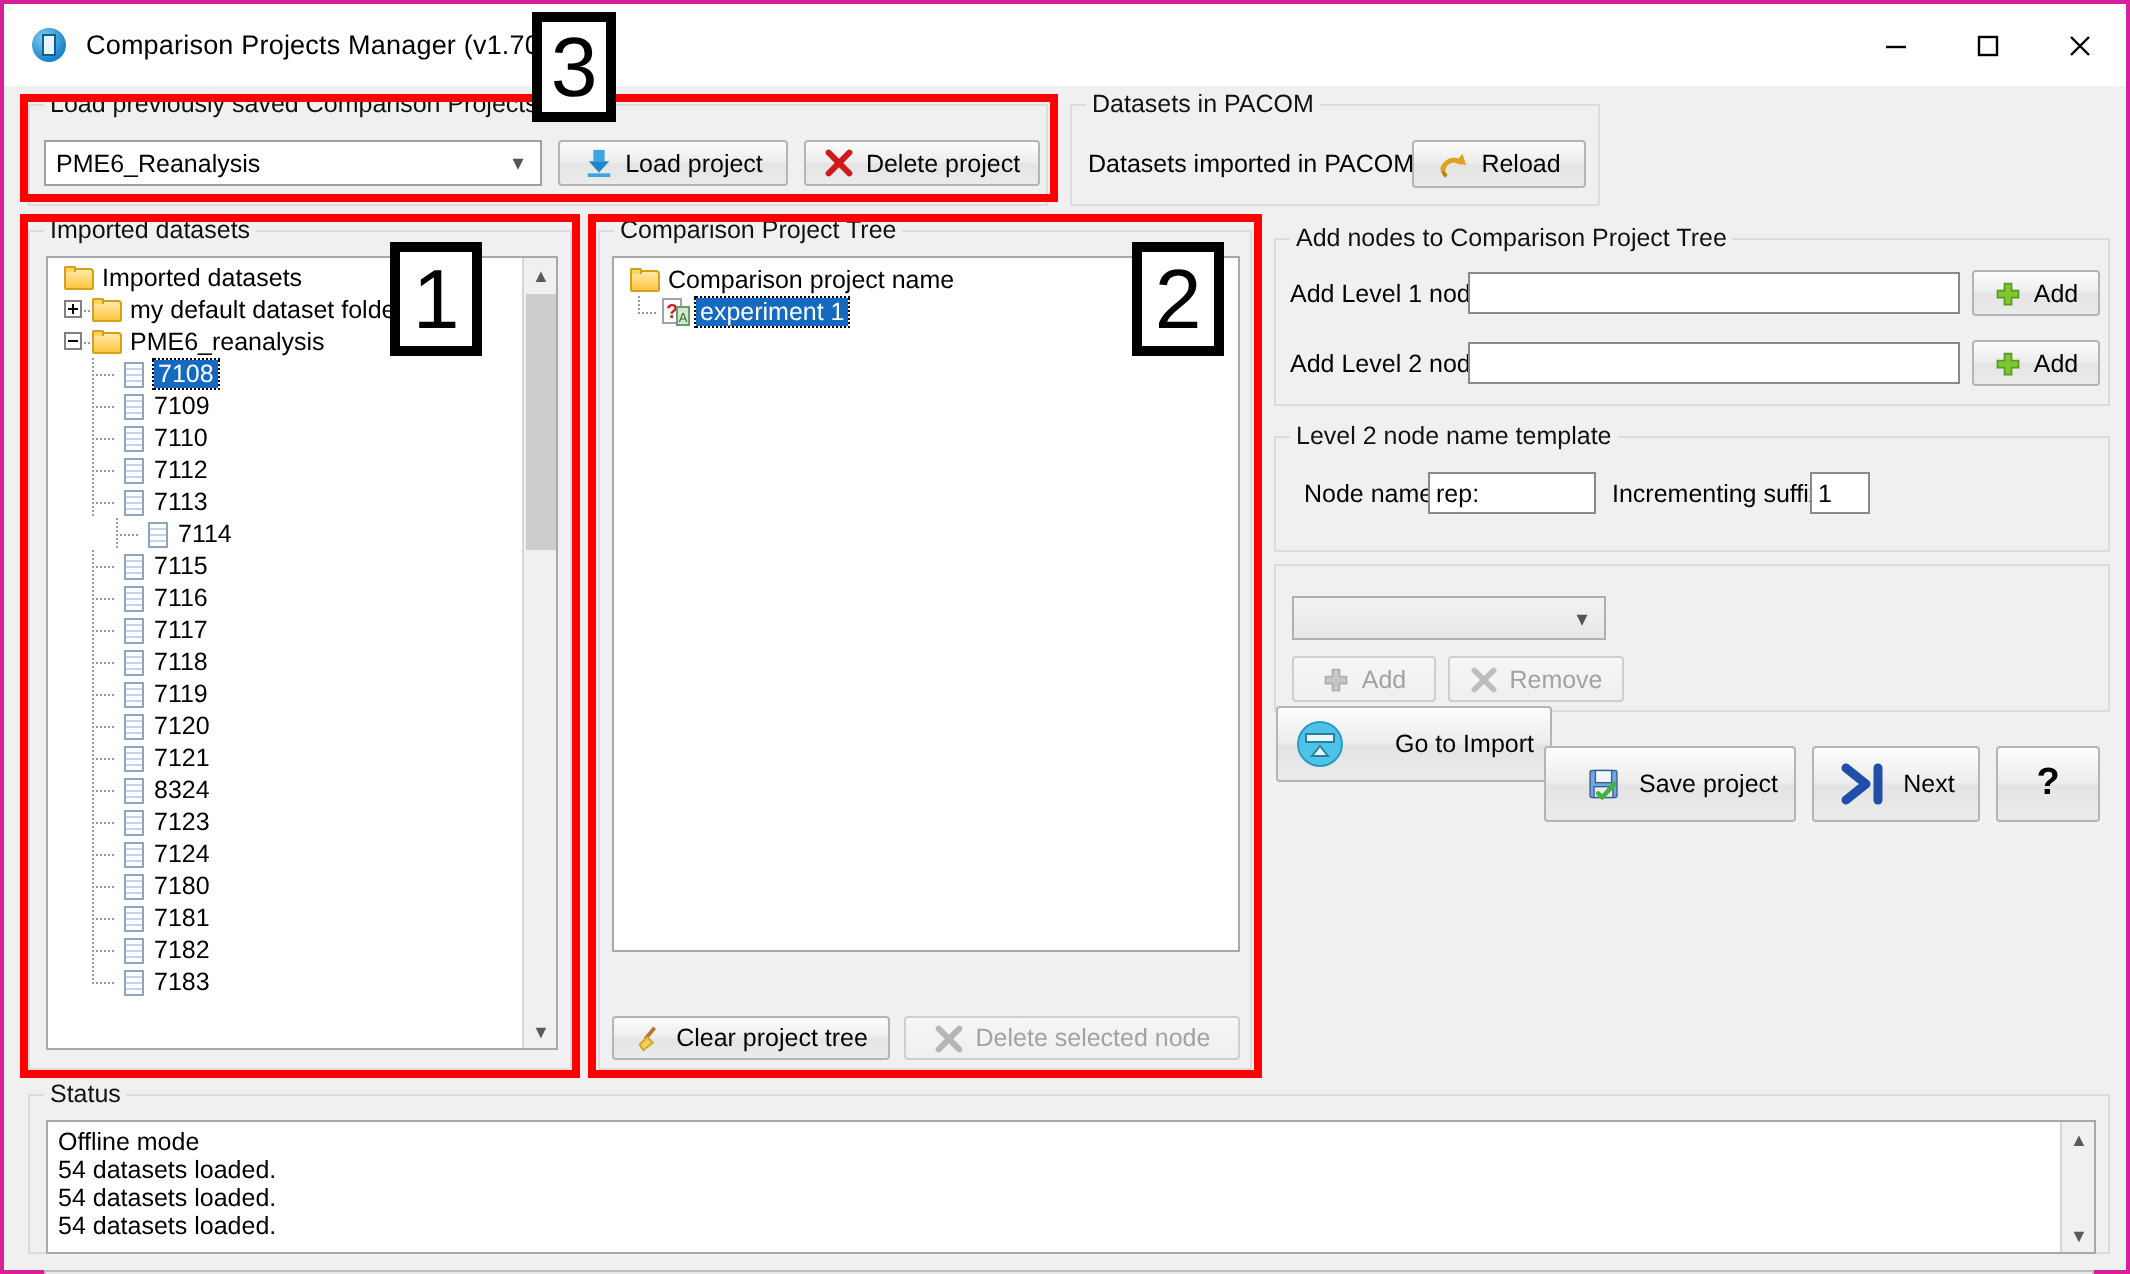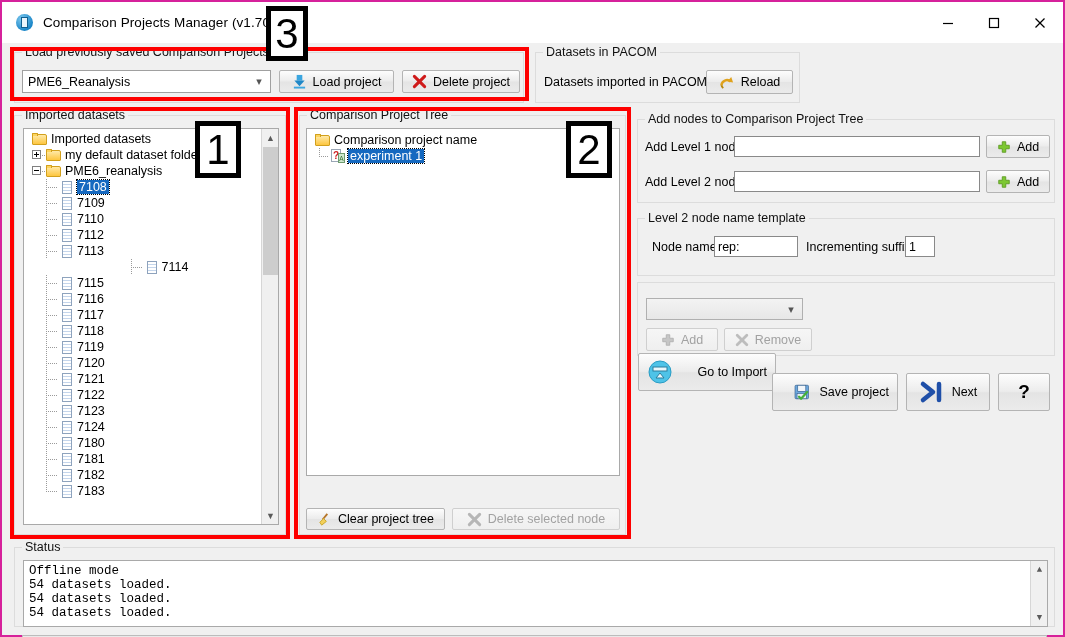--- a/index.html
+++ b/index.html
@@ -298,21 +298,21 @@
                 <span>7112</span>
               </div>
               <div class="trow" style="padding-left: 8px;">
                 <span class="ind" style="width: 30px;">
                   <span class="dots-v" style="left: 14px;"></span>
                   <span class="dots-h" style="left: 14px; width: 12px;"></span>
                 </span>
                 <span class="docicon"></span>
                 <span>7113</span>
               </div>
-              <div class="trow" style="padding-left: 20px; justify-content: center;">
+              <div class="trow" style="padding-left: 20px;">
                 <span class="ind" style="width: 30px;">
                   <span class="dots-v" style="left: 14px;"></span>
                   <span class="dots-h" style="left: 14px; width: 12px;"></span>
                 </span>
                 <span class="docicon"></span>
                 <span>7114</span>
               </div>
               <div class="trow" style="padding-left: 8px;">
                 <span class="ind" style="width: 30px;">
                   <span class="dots-v" style="left: 14px;"></span>
@@ -368,21 +368,21 @@
                 </span>
                 <span class="docicon"></span>
                 <span>7121</span>
               </div>
               <div class="trow" style="padding-left: 8px;">
                 <span class="ind" style="width: 30px;">
                   <span class="dots-v" style="left: 14px;"></span>
                   <span class="dots-h" style="left: 14px; width: 12px;"></span>
                 </span>
                 <span class="docicon"></span>
-                <span>7122</span>
+                <span>8324</span>
               </div>
               <div class="trow" style="padding-left: 8px;">
                 <span class="ind" style="width: 30px;">
                   <span class="dots-v" style="left: 14px;"></span>
                   <span class="dots-h" style="left: 14px; width: 12px;"></span>
                 </span>
                 <span class="docicon"></span>
                 <span>7123</span>
               </div>
               <div class="trow" style="padding-left: 8px;">
@@ -556,21 +556,21 @@
         <line x1="20" y1="4" x2="20" y2="20" stroke="#1f4fa8" stroke-width="4.5" stroke-linecap="round"></line>
       </svg>
       <span class="lbl">Next</span>
     </div>
     <div class="btn" style="left:996px;top:330px;width:52px;height:38px;font-size:19px;font-weight:bold;">
       <span class="lbl">?</span>
     </div>
 
     <div class="group" style="left:12px;top:504px;width:1041px;height:80px;">
       <div class="g-title">Status</div>
-      <div class="statusbox" style="left:8px;top:12px;width:1025px;height:67px;font-family:Liberation Mono, monospace;">
+      <div class="statusbox" style="left:8px;top:12px;width:1025px;height:67px;">
         <div id="status-lines" style="padding-top:3px;">
             <div class="line">Offline mode</div>
             <div class="line">54 datasets loaded.</div>
             <div class="line">54 datasets loaded.</div>
             <div class="line">54 datasets loaded.</div>
           </div>
         <div class="vscroll">
           <div class="arrow up">▲</div>
           <div class="arrow dn">▼</div>
         </div>

